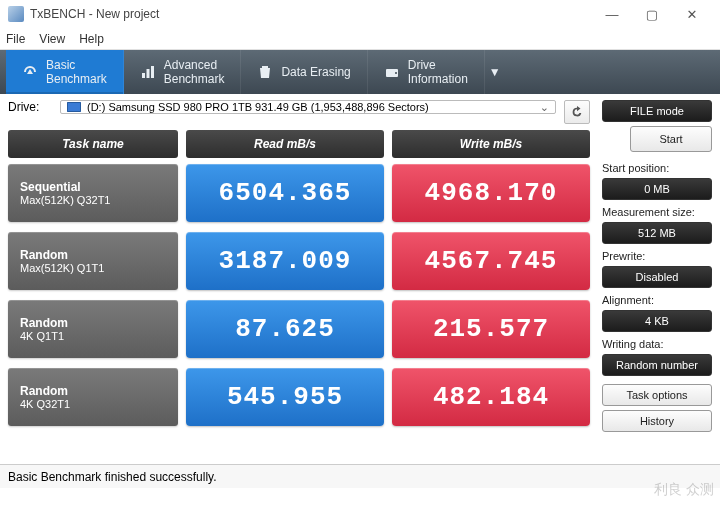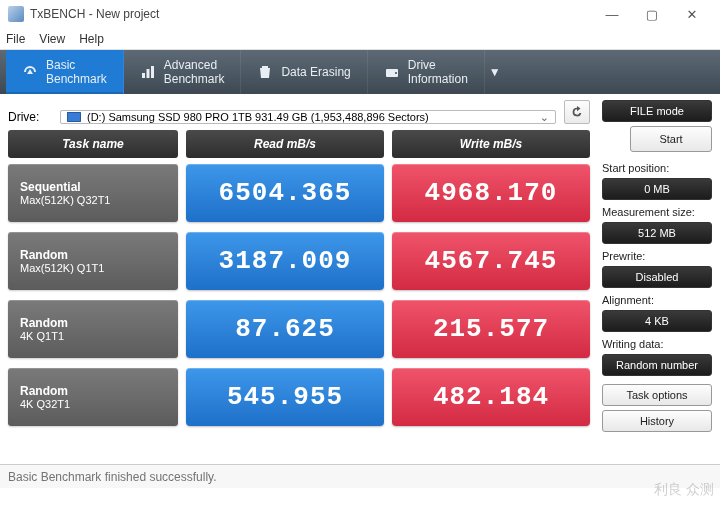--- a/index.html
+++ b/index.html
@@ -17,21 +17,21 @@
 .tabbar { height: 44px; background: linear-gradient(#5d6a75,#3d4852); display: flex; align-items: stretch; padding: 0 6px; }
 .tab { display: flex; align-items: center; gap: 8px; padding: 0 16px; color: #e8eef3; font-size: 12px; border-right: 1px solid rgba(255,255,255,.08); cursor: default; }
 .tab.active { background: #1f7bd3; box-shadow: inset 0 -2px 0 rgba(0,0,0,.15); }
 .tab-icon { width: 16px; height: 16px; display: flex; align-items: center; justify-content: center; }
 .tab-icon svg { width: 16px; height: 16px; fill: #e8eef3; }
 .tab-drop { width: 20px; display: flex; align-items: center; justify-content: center; color: #e8eef3; }
 
 .body-area { display: flex; height: 370px; }
 
 .left { flex: 1; padding: 6px 8px 4px 8px; display: flex; flex-direction: column; }
-.drive-row { display: flex; align-items: flex-end; gap: 8px; margin-bottom: 6px; }
+.drive-row { display: flex; align-items: flex-start; gap: 8px; margin-bottom: 6px; }
 .drive-label { width: 44px; font-size: 12px; }
 .drive-select { flex: 1; height: 14px; border: 1px solid #bbb; border-radius: 2px; display: flex; align-items: center; padding: 0 20px 0 6px; font-size: 11px; position: relative; background: #fff; }
 .drive-select::after { content: "⌄"; position: absolute; right: 6px; color: #666; }
 .disk-icon { width: 14px; height: 10px; background: #3a7bd5; margin-right: 6px; border-radius: 1px; box-shadow: 0 0 0 1px #265a9e inset; }
 .refresh-btn { width: 26px; height: 24px; border: 1px solid #bbb; border-radius: 2px; display: flex; align-items: center; justify-content: center; background: linear-gradient(#fdfdfd,#ebebeb); }
 
 .header-row { display: flex; gap: 8px; margin-bottom: 6px; justify-content: flex-end; }
 .header-cell { background: linear-gradient(#4a4a4a,#2d2d2d); color: #fff; font-size: 12px; font-style: italic; font-weight: 600; text-align: center; height: 28px; line-height: 28px; border-radius: 3px; }
 .hc-task { width: 170px; }
 .hc-read { flex: 1; }
@@ -45,21 +45,21 @@
 .read { background: linear-gradient(#3d97ea,#1e70c8); }
 .write { background: linear-gradient(#f0546a,#d32a43); }
 
 .right { width: 122px; padding: 6px 8px 4px 4px; display: flex; flex-direction: column; gap: 4px; }
 .btn-black, .btn-white { height: 22px; border-radius: 3px; font-size: 11px; display: flex; align-items: center; justify-content: center; border: 1px solid #999; }
 .btn-black { background: linear-gradient(#3a3a3a,#1c1c1c); color: #fff; border-color: #333; }
 .btn-white { background: linear-gradient(#fdfdfd,#e8e8e8); color: #222; }
 .btn-start { height: 26px; margin-bottom: 4px; margin-left: 28px; }
 .section-label { font-size: 11px; color: #222; margin-top: 2px; }
 
-.statusbar { height: 24px; border-top: 1px solid #ccc; display: flex; align-items: center; padding: 0 8px; font-size: 12px; color: #737373; background: #f7f7f7; }
+.statusbar { height: 24px; border-top: 1px solid #ccc; display: flex; align-items: center; padding: 0 8px; font-size: 12px; color: #000000; background: #f7f7f7; }
 
 .watermark { position: fixed; right: 6px; bottom: 6px; color: rgba(120,120,120,.35); font-size: 14px; pointer-events: none; }
 </style>
 </head>
 <body>
 
 <div class="titlebar">
   <div class="icon"></div>
   <div class="title-text">TxBENCH - New project</div>
   <div class="win-controls">

